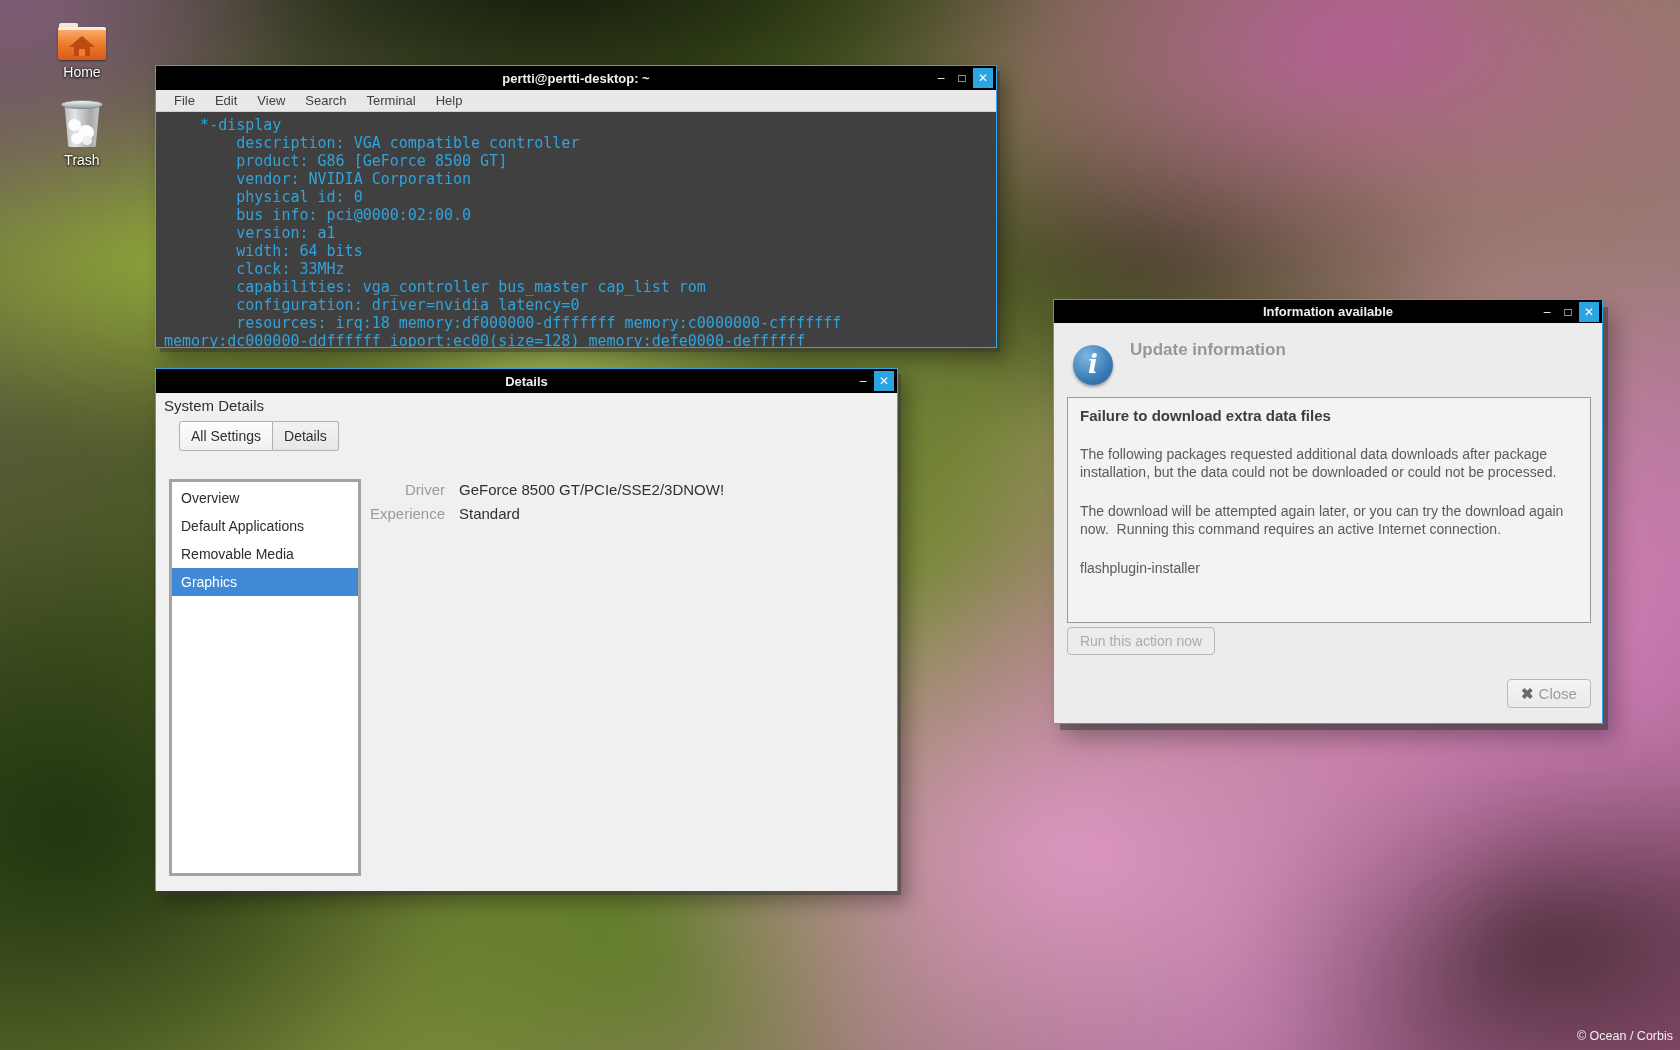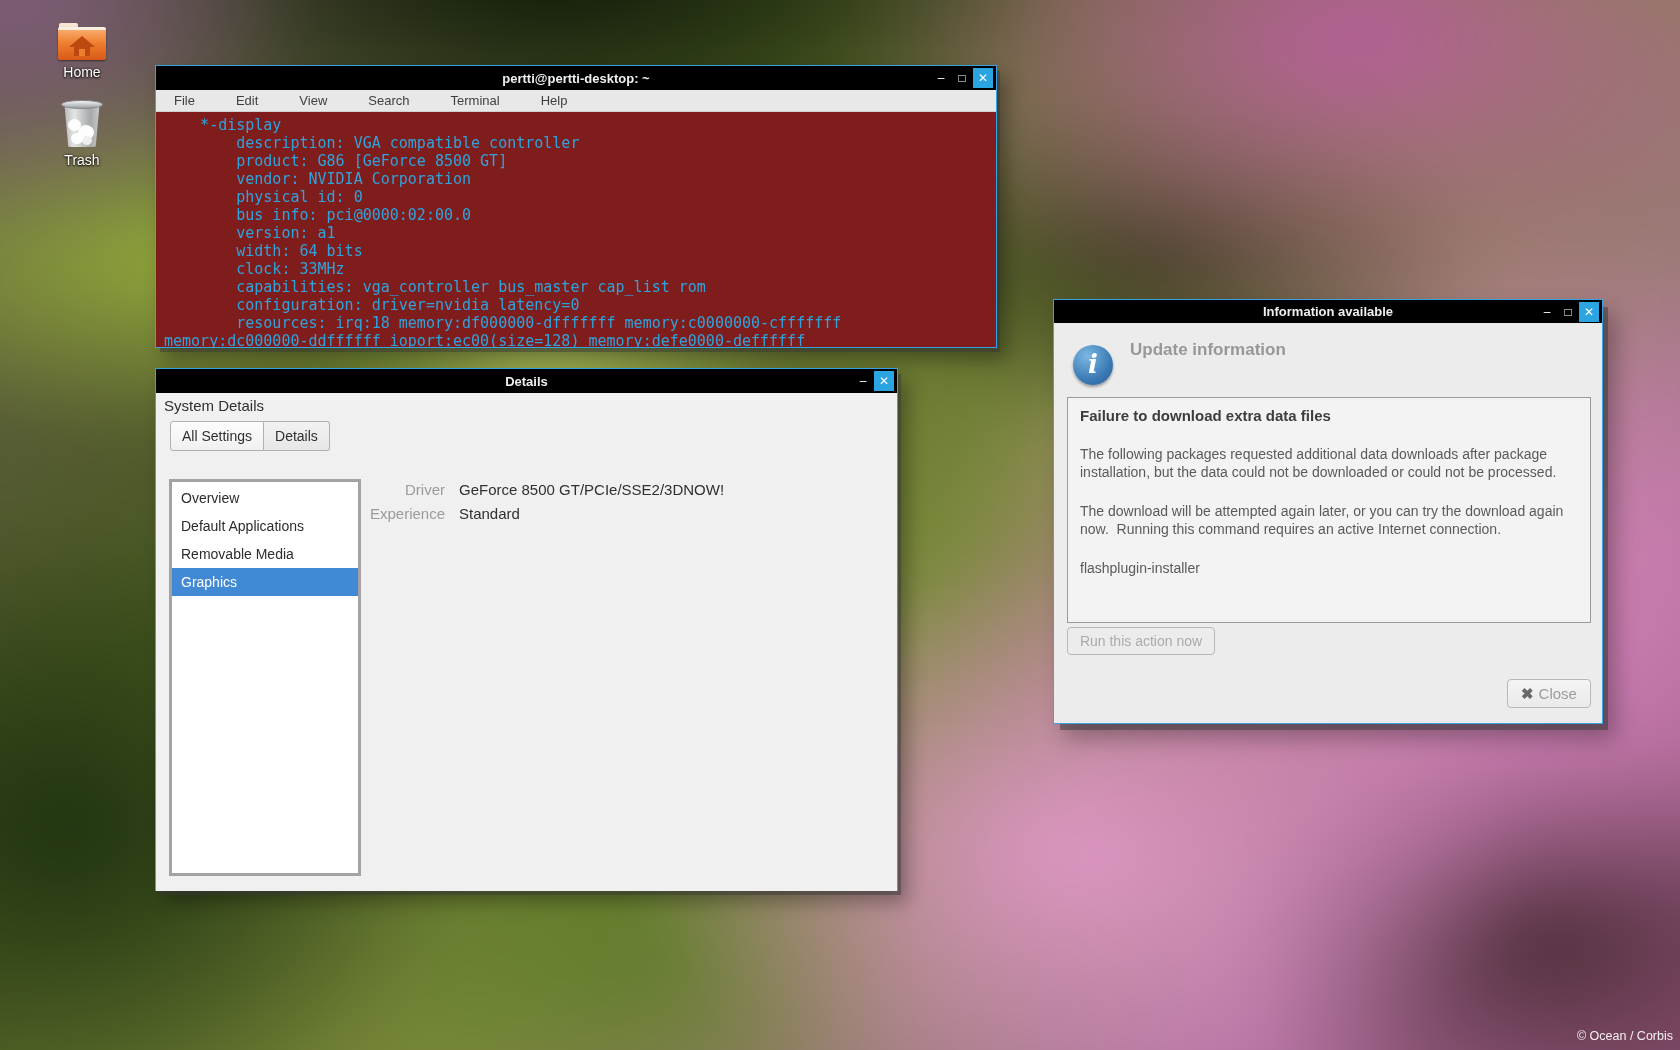--- a/index.html
+++ b/index.html
@@ -54,34 +54,34 @@
     box-shadow:4px 5px 0 -1px rgba(55,55,55,.45), 9px 11px 18px rgba(0,0,0,.32); }
   .titlebar { height:24px; background:#000; position:relative; display:flex; align-items:center; justify-content:center; }
   .title-text { color:#efefef; font-size:13px; font-weight:bold; }
   .winbtns { position:absolute; right:3px; top:2px; display:flex; gap:1px; }
   .wbtn { width:20px; height:20px; display:flex; align-items:center; justify-content:center;
     color:#fff; font-size:12px; line-height:1; }
   .wbtn-close { background:#2aa5e2; }
 
   
   #terminal { left:155px; top:65px; width:842px; height:283px; background:#000; }
-  .menubar { height:22px; background:#e8e8e8; display:flex; align-items:center; padding-left:8px; border-bottom:1px solid #d0d0d0;gap:21px; }
+  .menubar { height:22px; background:#e8e8e8; display:flex; align-items:center; padding-left:8px; border-bottom:1px solid #d0d0d0; }
   .menu-item { font-size:13px; color:#3f3f3f; padding:0 10px; }
-  .term-body { height:235px; overflow:hidden; background:#7f1d1d; }
+  .term-body { height:235px; overflow:hidden; background:#404040; }
   .term-body pre { font-family:"DejaVu Sans Mono", monospace; font-size:15px; line-height:18px;
     color:#2fa3dc; padding:4px 0 0 8px; white-space:pre; }
 
   
   #details { left:155px; top:368px; width:743px; height:523px; background:#8b5cf6; }
   .details-content { position:relative; height:498px; background:#f0f0f0; }
   .app-label { position:absolute; left:8px; top:4px; font-size:15px; color:#2f2f2f; }
   .tabgroup { position:absolute; left:14px; top:28px; display:flex; }
   .tab { height:30px; line-height:28px; padding:0 11px; font-size:14px; color:#2f2f2f;
     background:linear-gradient(#fdfdfd,#f0f0f0); border:1px solid #b0b0b0; }
-  .tab-first { border-radius:3px 0 0 3px; }
+  .tab-first { border-radius:3px 0 0 3px;margin-left:9px; }
   .tab-active { border-left:none; border-radius:0 3px 3px 0; background:linear-gradient(#f2f2f2,#e7e7e7); }
   .sidebar { position:absolute; left:13px; top:86px; width:192px; height:397px;
     background:#fff; border:3px solid #a3a3a3; padding-top:2px; }
   .sb-item { height:28px; line-height:28px; padding-left:9px; font-size:14px; color:#2c2c2c; }
   .sb-item.selected { background:#4289d5; color:#fff; }
   .fields { position:absolute; left:197px; top:88px; display:grid;
     grid-template-columns:92px auto; column-gap:14px; row-gap:7px; align-items:center; }
   .field-label { text-align:right; color:#9b9b9b; font-size:15px; }
   .field-value { color:#303030; font-size:15px; }
 

